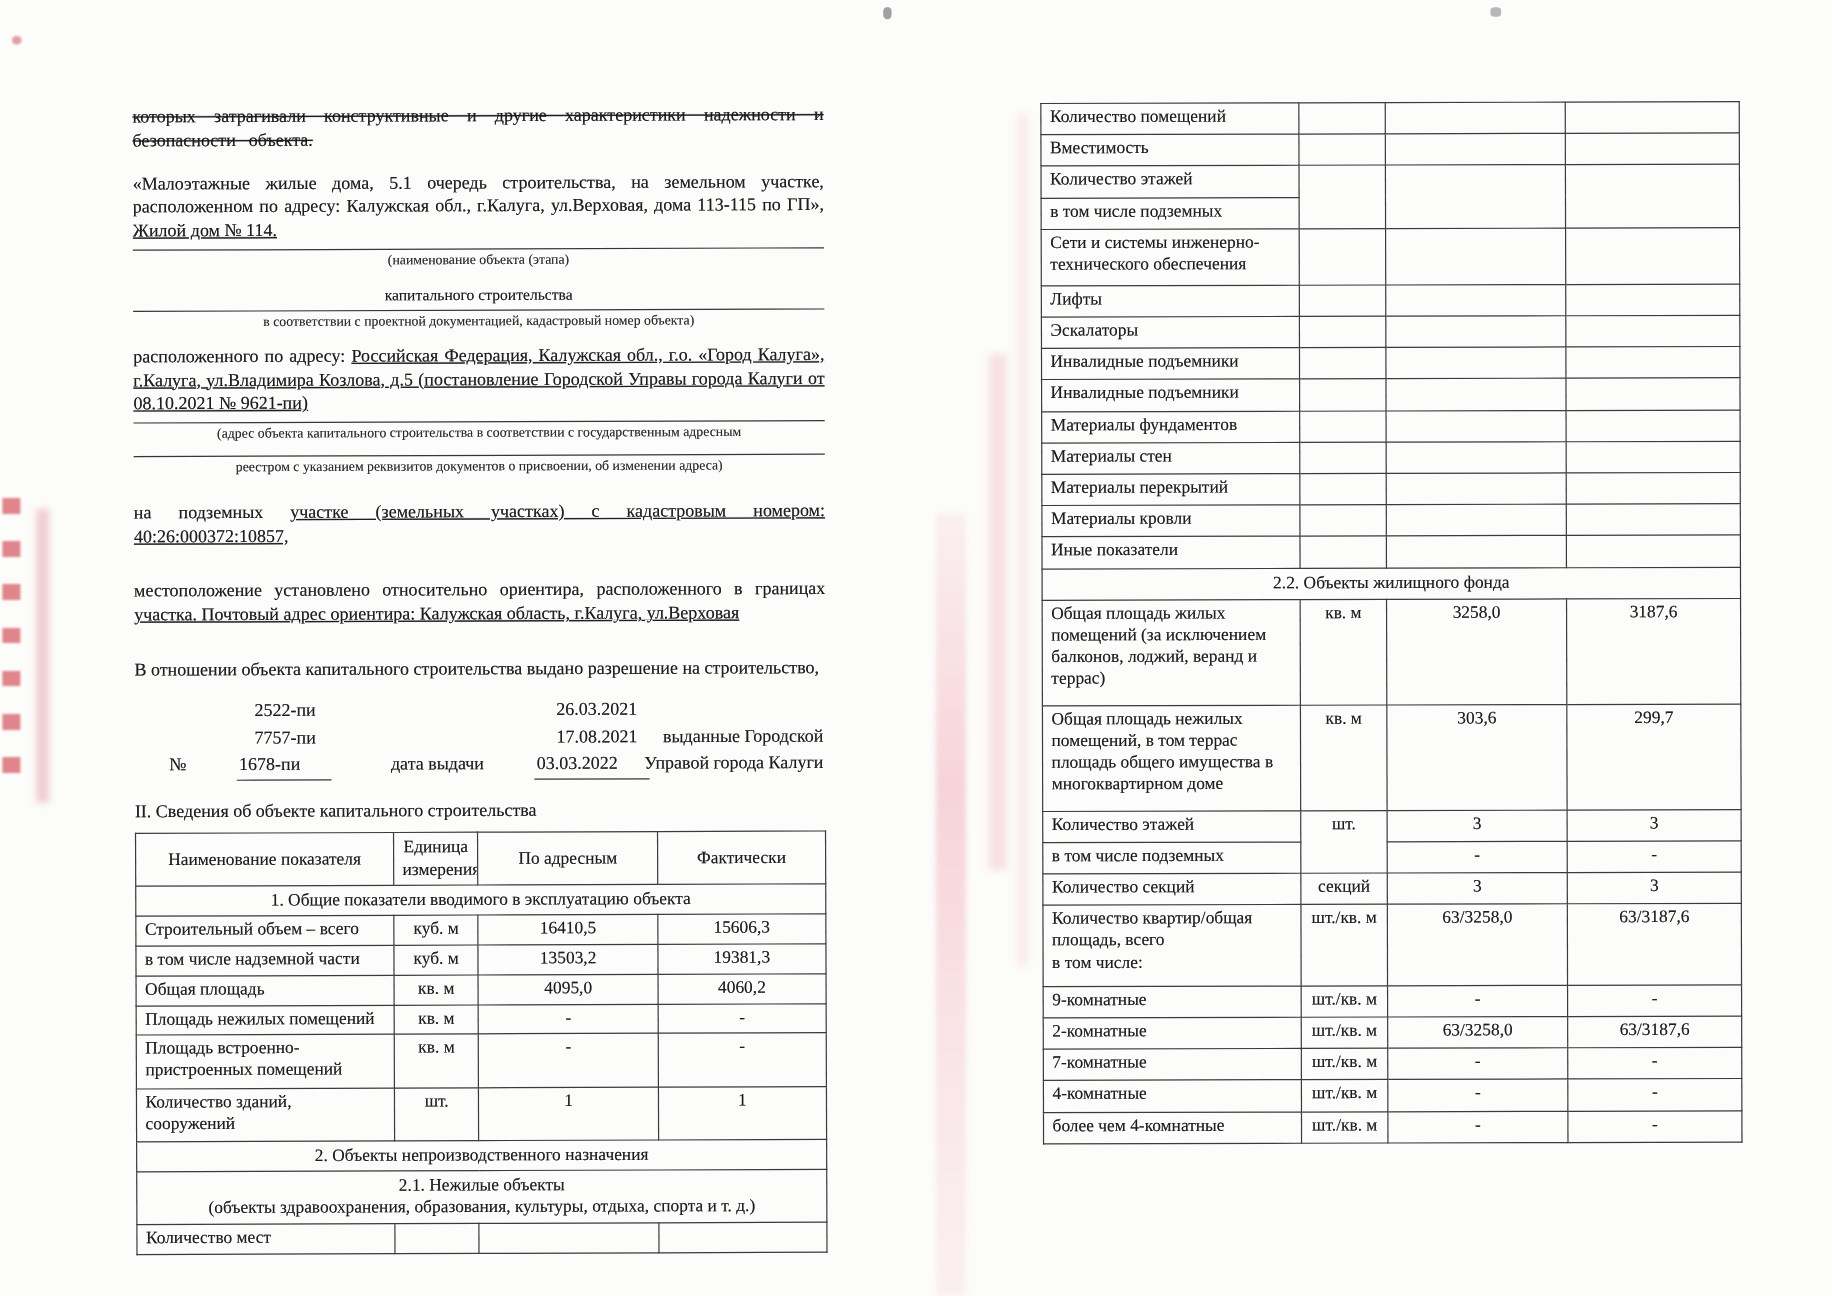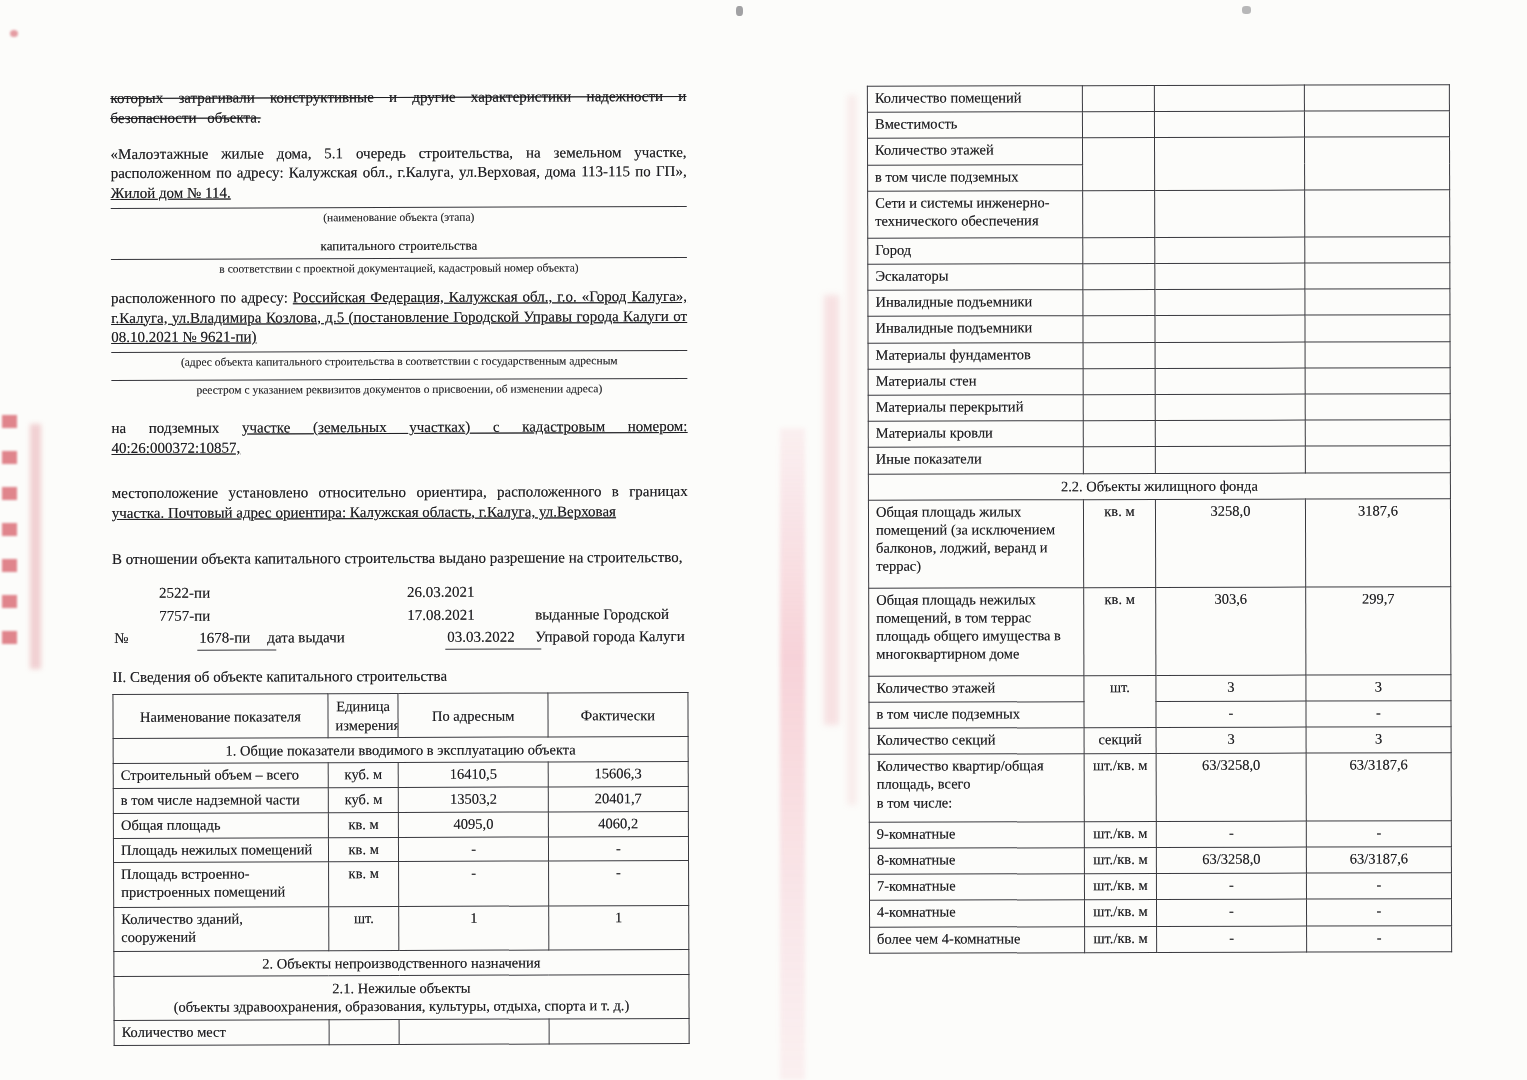--- a/index.html
+++ b/index.html
@@ -22,21 +22,21 @@
   .center-sm{font-size:13px;text-align:center;margin-top:14px;text-shadow:0 0 .4px rgba(0,0,0,.5);}
   .gap8{margin-top:8px;}
   .gap12{margin-top:12px;}
   .gap22{margin-top:22px;}
   .gap26{margin-top:26px;}
   .permits{
     display:grid;grid-template-columns:45px 108px 140px 128px 1fr;
     font-size:15px;line-height:1.38;margin-top:12px;
     text-shadow:0 0 .4px rgba(0,0,0,.5);
   }
-  .permits > div{padding:1px 2px;}
+  .permits > div{padding:1px 2px;text-align:right;}
   .u-line{border-bottom:1.3px solid #35353a;width:max-content;padding-right:26px !important;margin-left:40px;}
   .section-title{font-size:15px;margin-top:18px;margin-bottom:8px;text-shadow:0 0 .4px rgba(0,0,0,.55);}
   table{border-collapse:collapse;width:100%;font-size:14.5px;table-layout:fixed;}
   td{
     border:1.4px solid #3a3a3f;padding:2px 7px;vertical-align:top;line-height:1.25;
     text-shadow:0 0 .35px rgba(0,0,0,.5);overflow:hidden;
   }
   td.c{text-align:center;}
   td.mid{vertical-align:middle;}
   td.pre{white-space:pre-line;}
@@ -136,21 +136,21 @@
         <tr>
           <td>Строительный объем – всего</td>
           <td class="c">куб. м</td>
           <td class="c">16410,5</td>
           <td class="c">15606,3</td>
         </tr>
         <tr>
           <td>в том числе надземной части</td>
           <td class="c">куб. м</td>
           <td class="c">13503,2</td>
-          <td class="c">20401,7</td>
+          <td class="c">19381,3</td>
         </tr>
         <tr>
           <td>Общая площадь</td>
           <td class="c">кв. м</td>
           <td class="c">4095,0</td>
           <td class="c">4060,2</td>
         </tr>
         <tr>
           <td>Площадь нежилых помещений</td>
           <td class="c">кв. м</td>
@@ -216,21 +216,21 @@
         <tr>
           <td>в том числе подземных</td>
         </tr>
         <tr>
           <td>Сети и системы инженерно-технического обеспечения</td>
           <td></td>
           <td></td>
           <td></td>
         </tr>
         <tr>
-          <td>Город</td>
+          <td>Лифты</td>
           <td></td>
           <td></td>
           <td></td>
         </tr>
         <tr>
           <td>Эскалаторы</td>
           <td></td>
           <td></td>
           <td></td>
         </tr>
@@ -315,21 +315,21 @@
           <td class="c">63/3258,0</td>
           <td class="c">63/3187,6</td>
         </tr>
         <tr>
           <td>9-комнатные</td>
           <td class="c">шт./кв. м</td>
           <td class="c">-</td>
           <td class="c">-</td>
         </tr>
         <tr>
-          <td>8-комнатные</td>
+          <td>2-комнатные</td>
           <td class="c">шт./кв. м</td>
           <td class="c">63/3258,0</td>
           <td class="c">63/3187,6</td>
         </tr>
         <tr>
           <td>7-комнатные</td>
           <td class="c">шт./кв. м</td>
           <td class="c">-</td>
           <td class="c">-</td>
         </tr>

